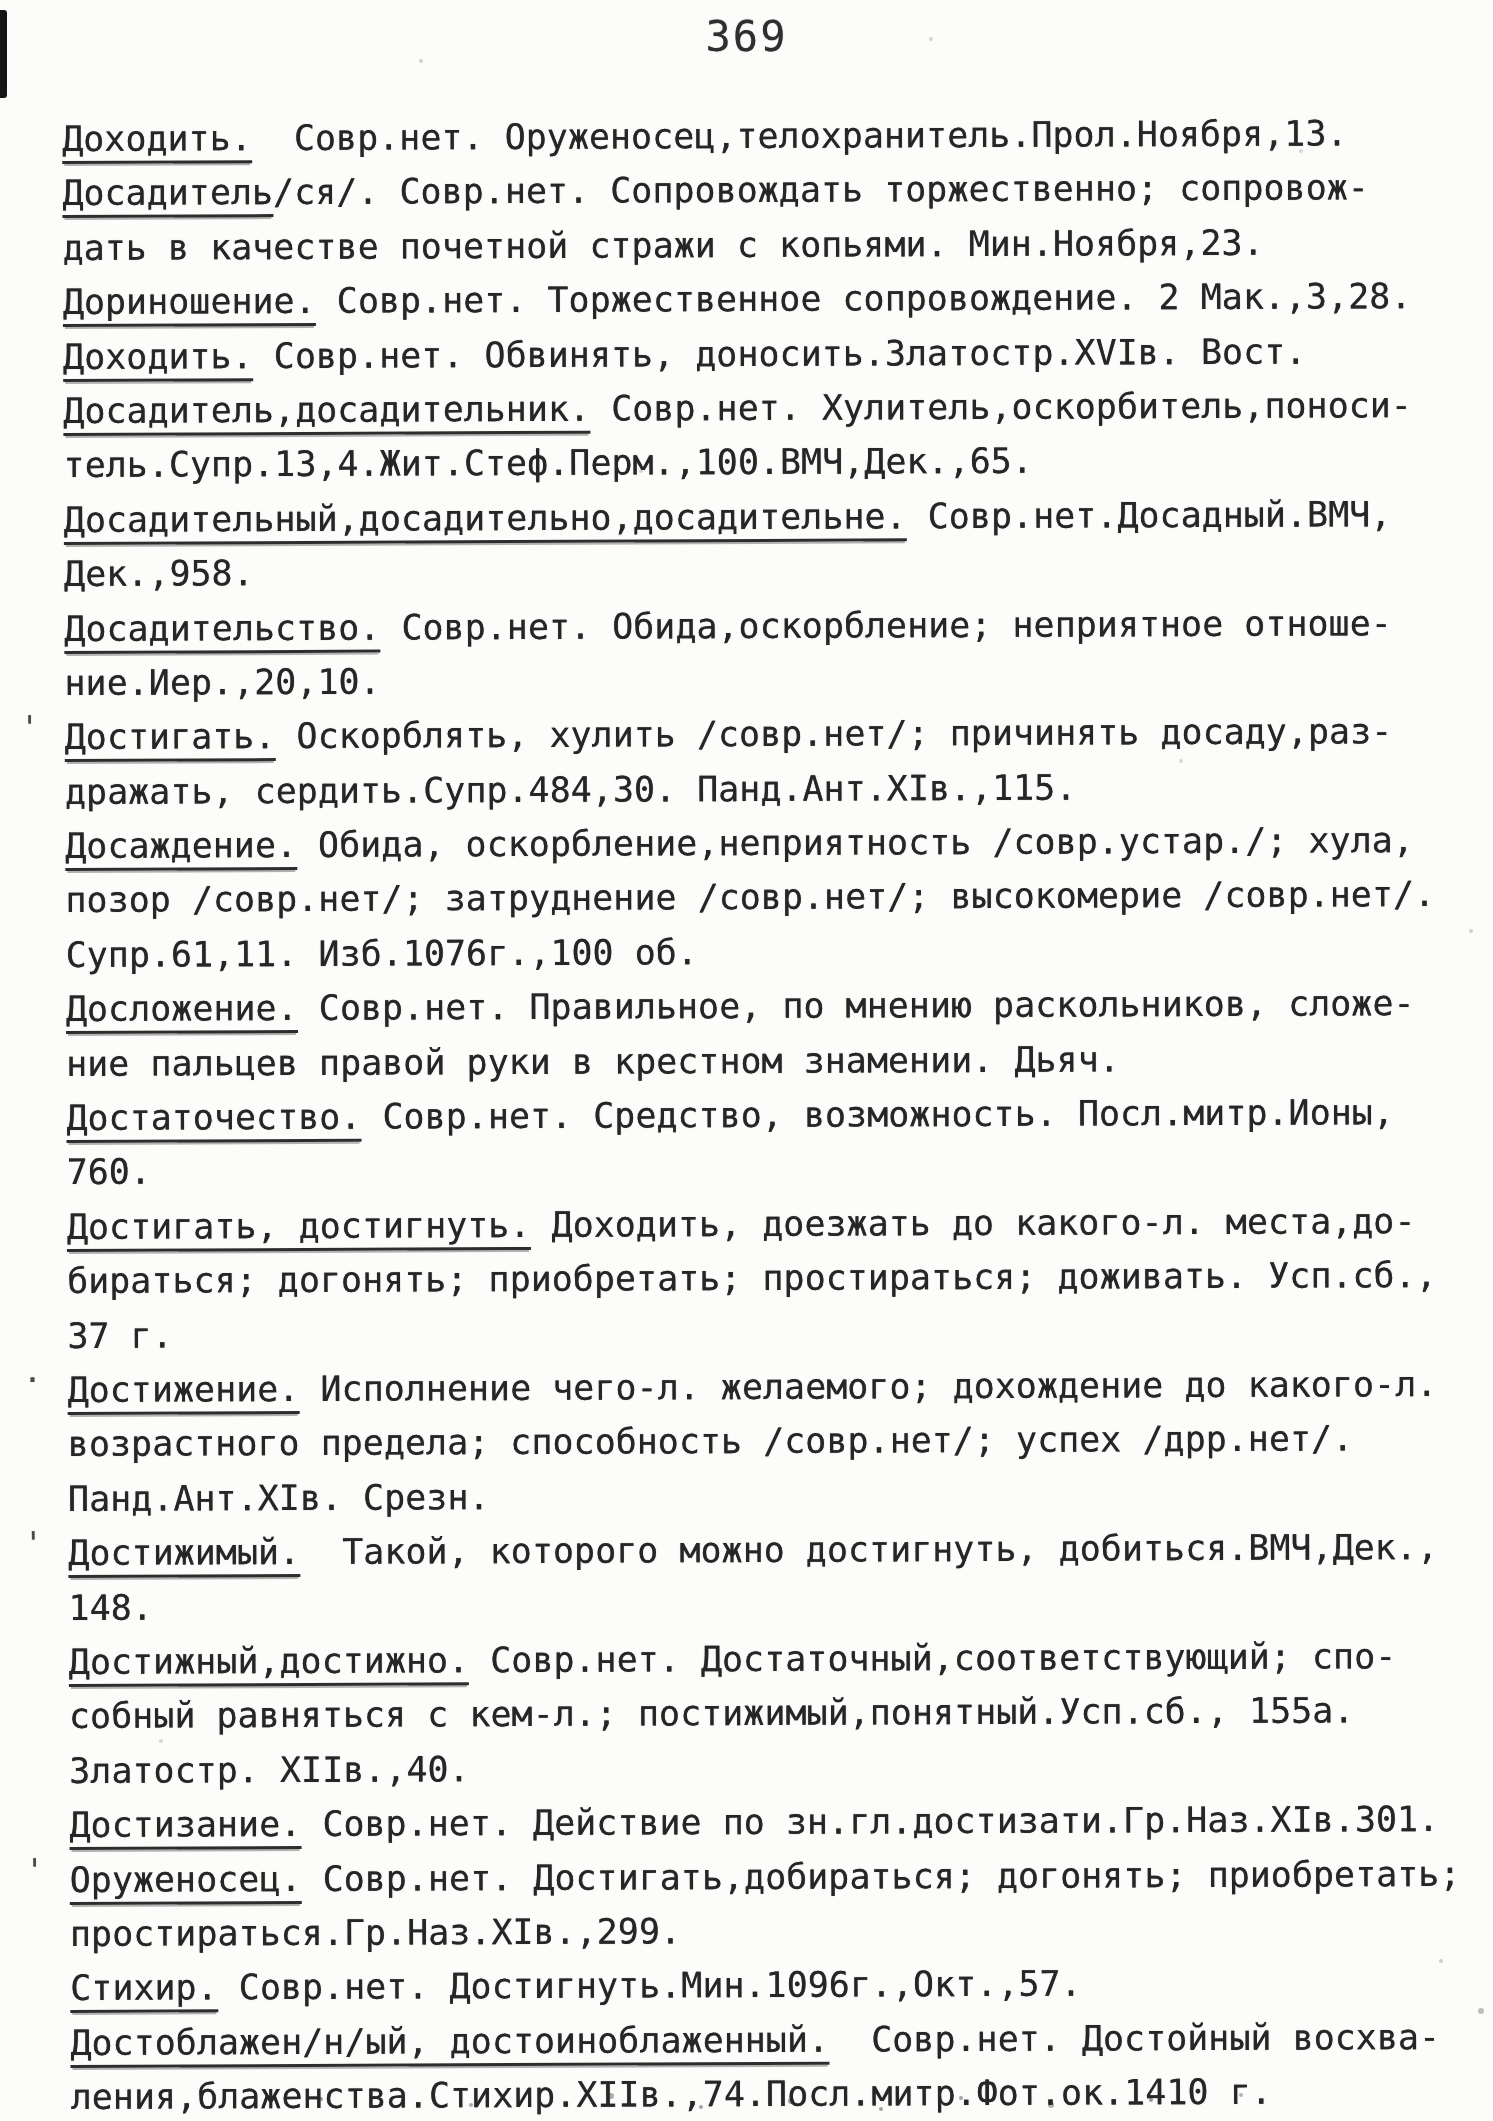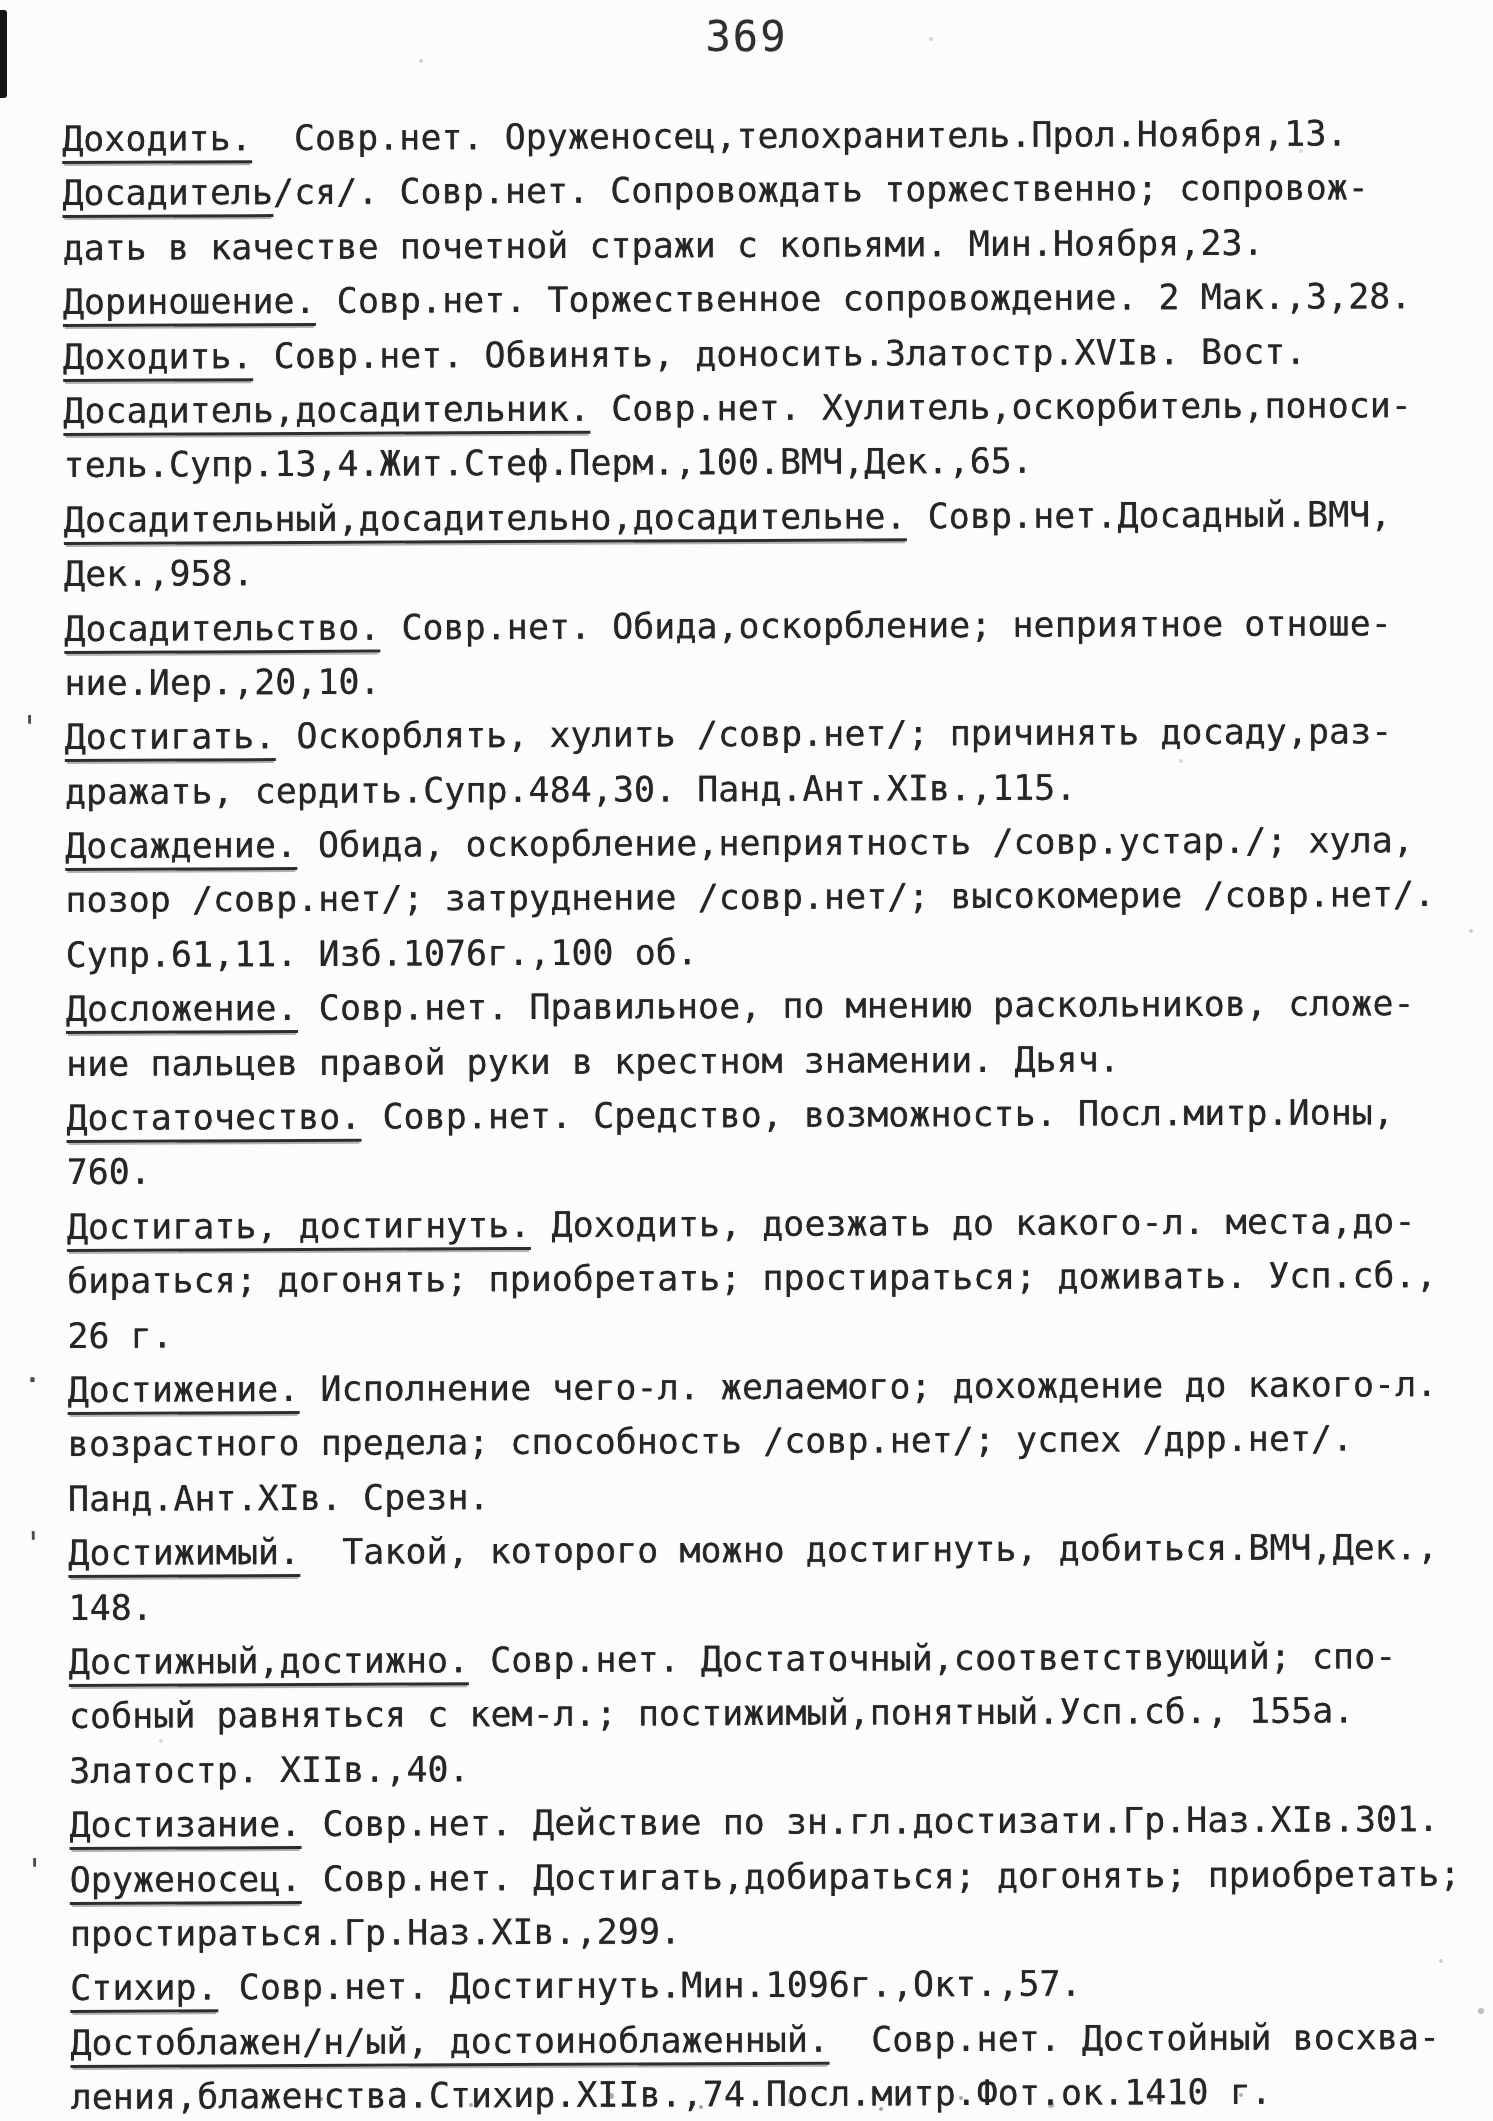--- a/index.html
+++ b/index.html
@@ -112,21 +112,21 @@
       <div class="line"><span class="body-text">дражать, сердить.Супр.484,30. Панд.Ант.XIв.,115.</span></div>
       <div class="line"><span class="headword">Досаждение.</span><span class="body-text"> Обида, оскорбление,неприятность /совр.устар./; хула,</span></div>
       <div class="line"><span class="body-text">позор /совр.нет/; затруднение /совр.нет/; высокомерие /совр.нет/.</span></div>
       <div class="line"><span class="body-text">Супр.61,11. Изб.1076г.,100 об.</span></div>
       <div class="line"><span class="headword">Досложение.</span><span class="body-text"> Совр.нет. Правильное, по мнению раскольников, сложе-</span></div>
       <div class="line"><span class="body-text">ние пальцев правой руки в крестном знамении. Дьяч.</span></div>
       <div class="line"><span class="headword">Достаточество.</span><span class="body-text"> Совр.нет. Средство, возможность. Посл.митр.Ионы,</span></div>
       <div class="line"><span class="body-text">760.</span></div>
       <div class="line"><span class="headword">Достигать, достигнуть.</span><span class="body-text"> Доходить, доезжать до какого-л. места,до-</span></div>
       <div class="line"><span class="body-text">бираться; догонять; приобретать; простираться; доживать. Усп.сб.,</span></div>
-      <div class="line"><span class="body-text">26 г.</span></div>
+      <div class="line"><span class="body-text">37 г.</span></div>
       <div class="line"><span class="margin-mark">·</span><span class="headword">Достижение.</span><span class="body-text"> Исполнение чего-л. желаемого; дохождение до какого-л.</span></div>
       <div class="line"><span class="body-text">возрастного предела; способность /совр.нет/; успех /дрр.нет/.</span></div>
       <div class="line"><span class="body-text">Панд.Ант.XIв. Срезн.</span></div>
       <div class="line"><span class="margin-mark">'</span><span class="headword">Достижимый.</span><span class="body-text">  Такой, которого можно достигнуть, добиться.ВМЧ,Дек.,</span></div>
       <div class="line"><span class="body-text">148.</span></div>
       <div class="line"><span class="headword">Достижный,достижно.</span><span class="body-text"> Совр.нет. Достаточный,соответствующий; спо-</span></div>
       <div class="line"><span class="body-text">собный равняться с кем-л.; постижимый,понятный.Усп.сб., 155а.</span></div>
       <div class="line"><span class="body-text">Златостр. XIIв.,40.</span></div>
       <div class="line"><span class="headword">Достизание.</span><span class="body-text"> Совр.нет. Действие по зн.гл.достизати.Гр.Наз.XIв.301.</span></div>
       <div class="line"><span class="margin-mark">'</span><span class="headword">Оруженосец.</span><span class="body-text"> Совр.нет. Достигать,добираться; догонять; приобретать;</span></div>

